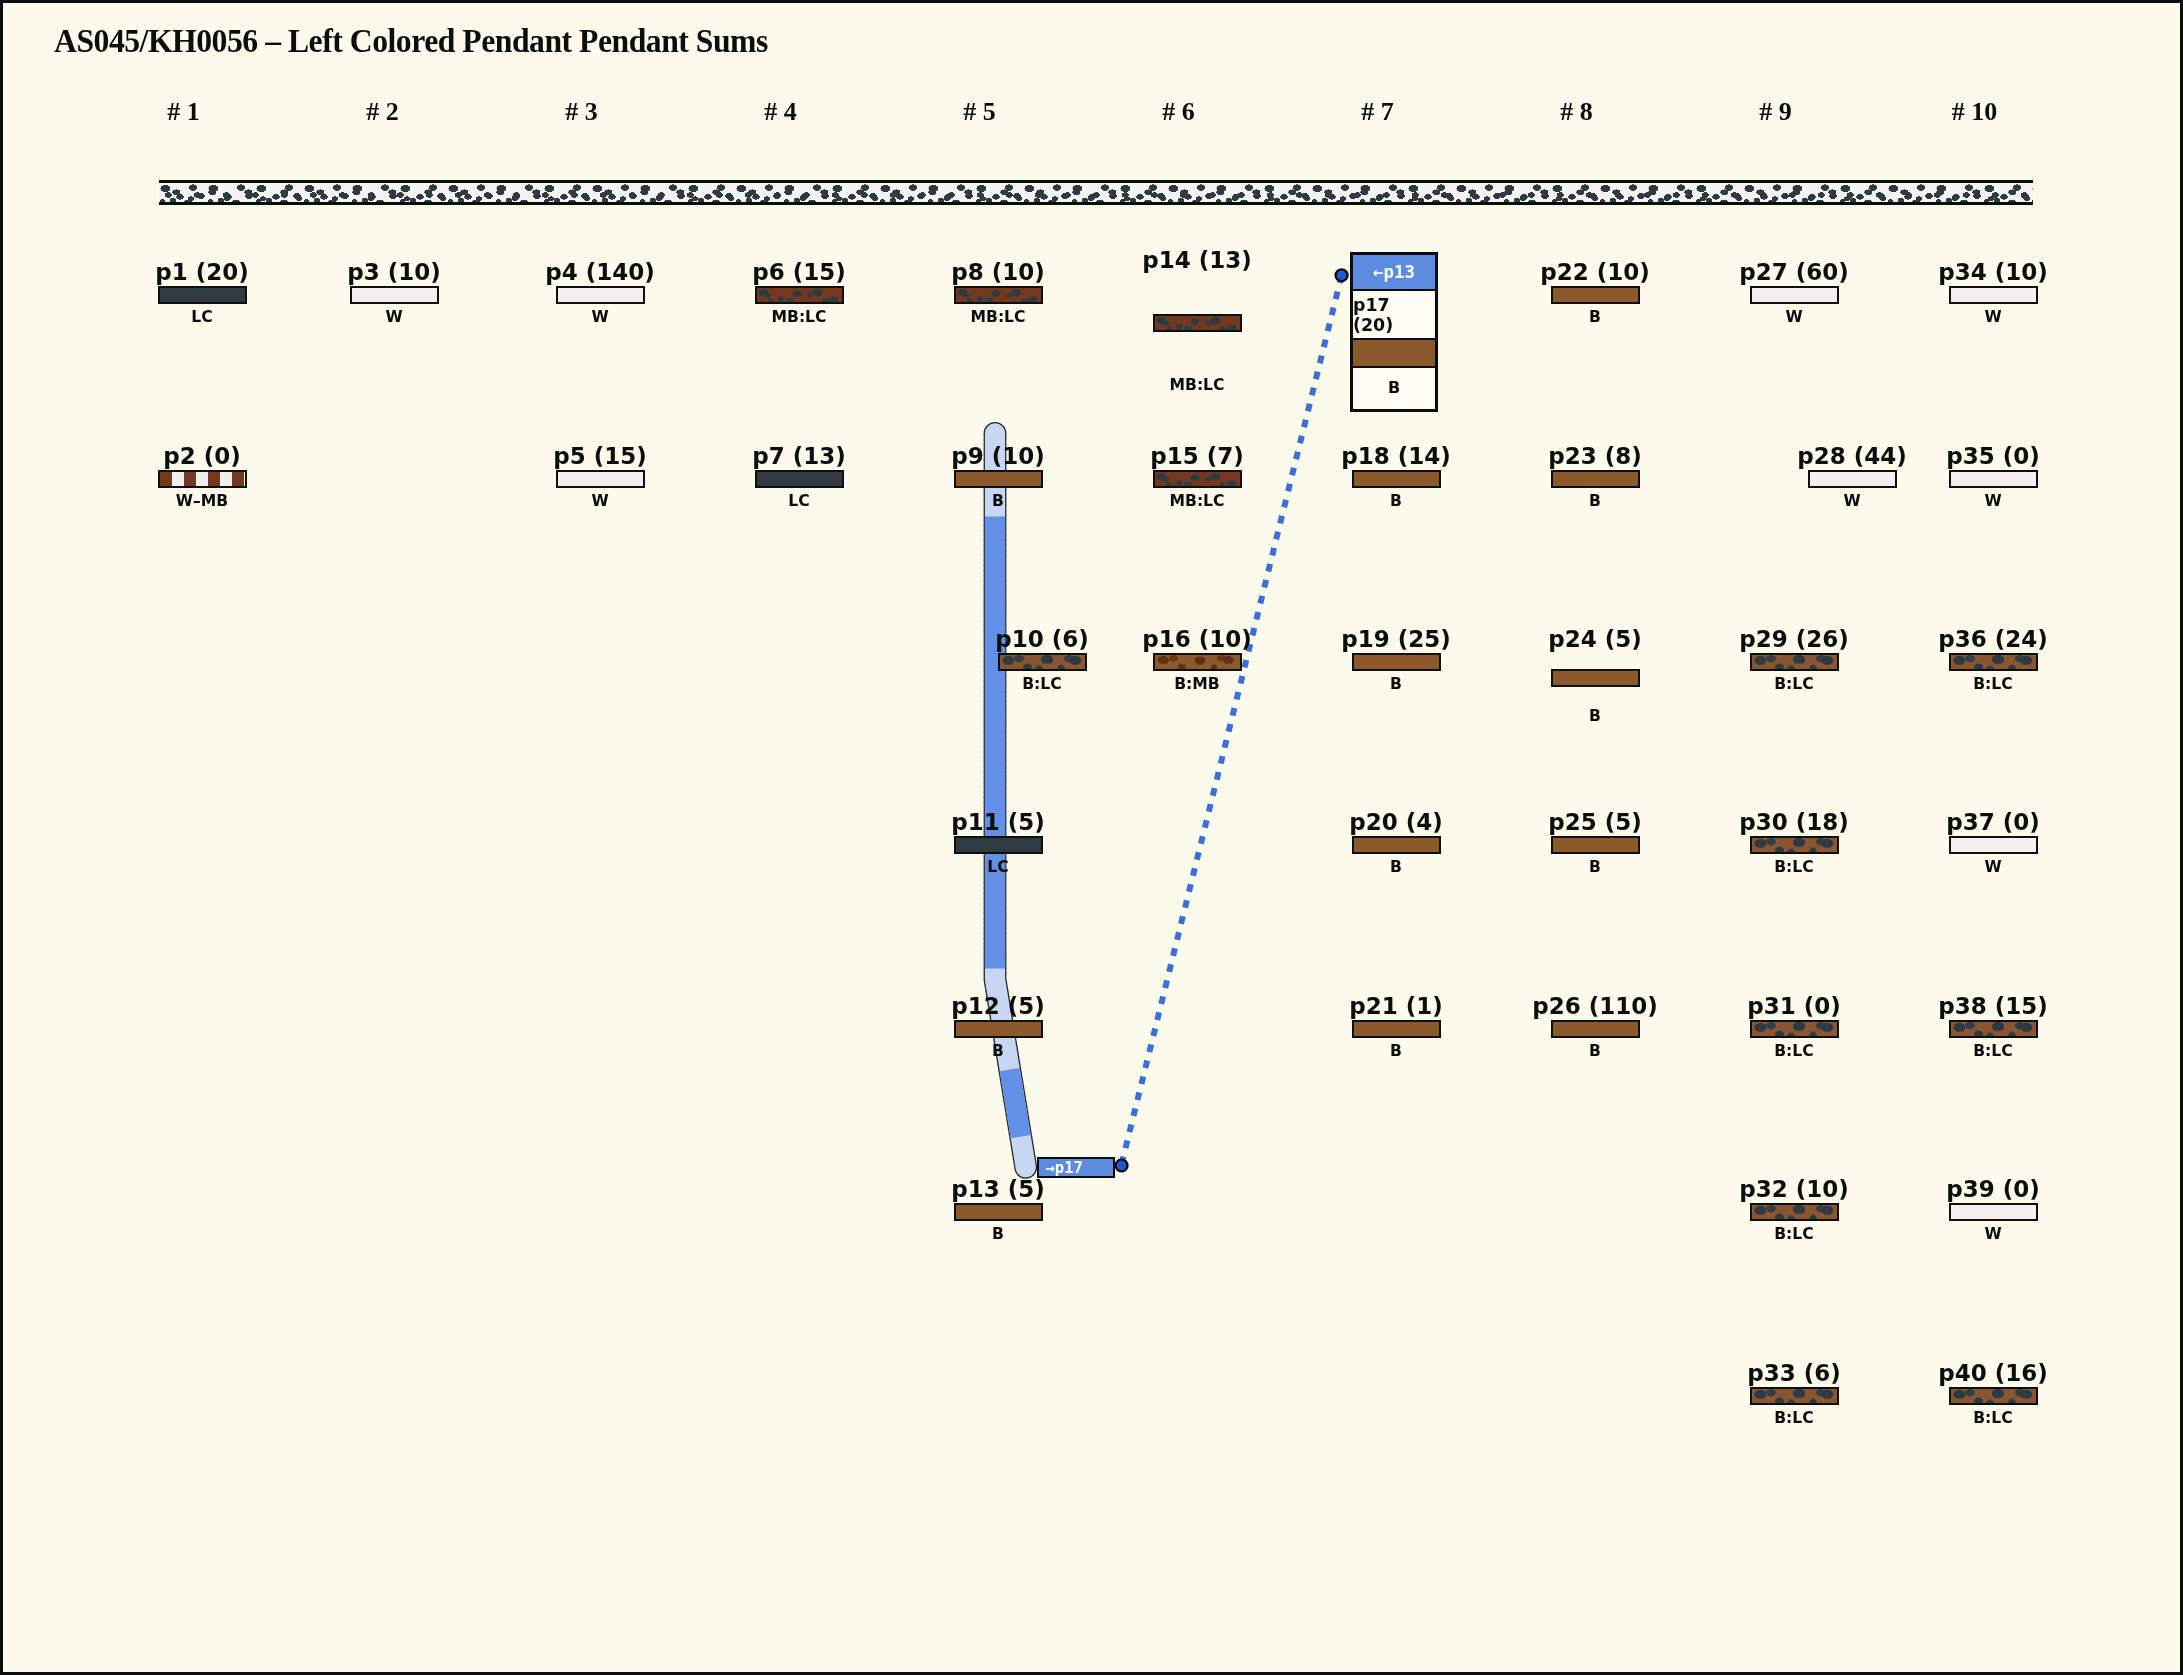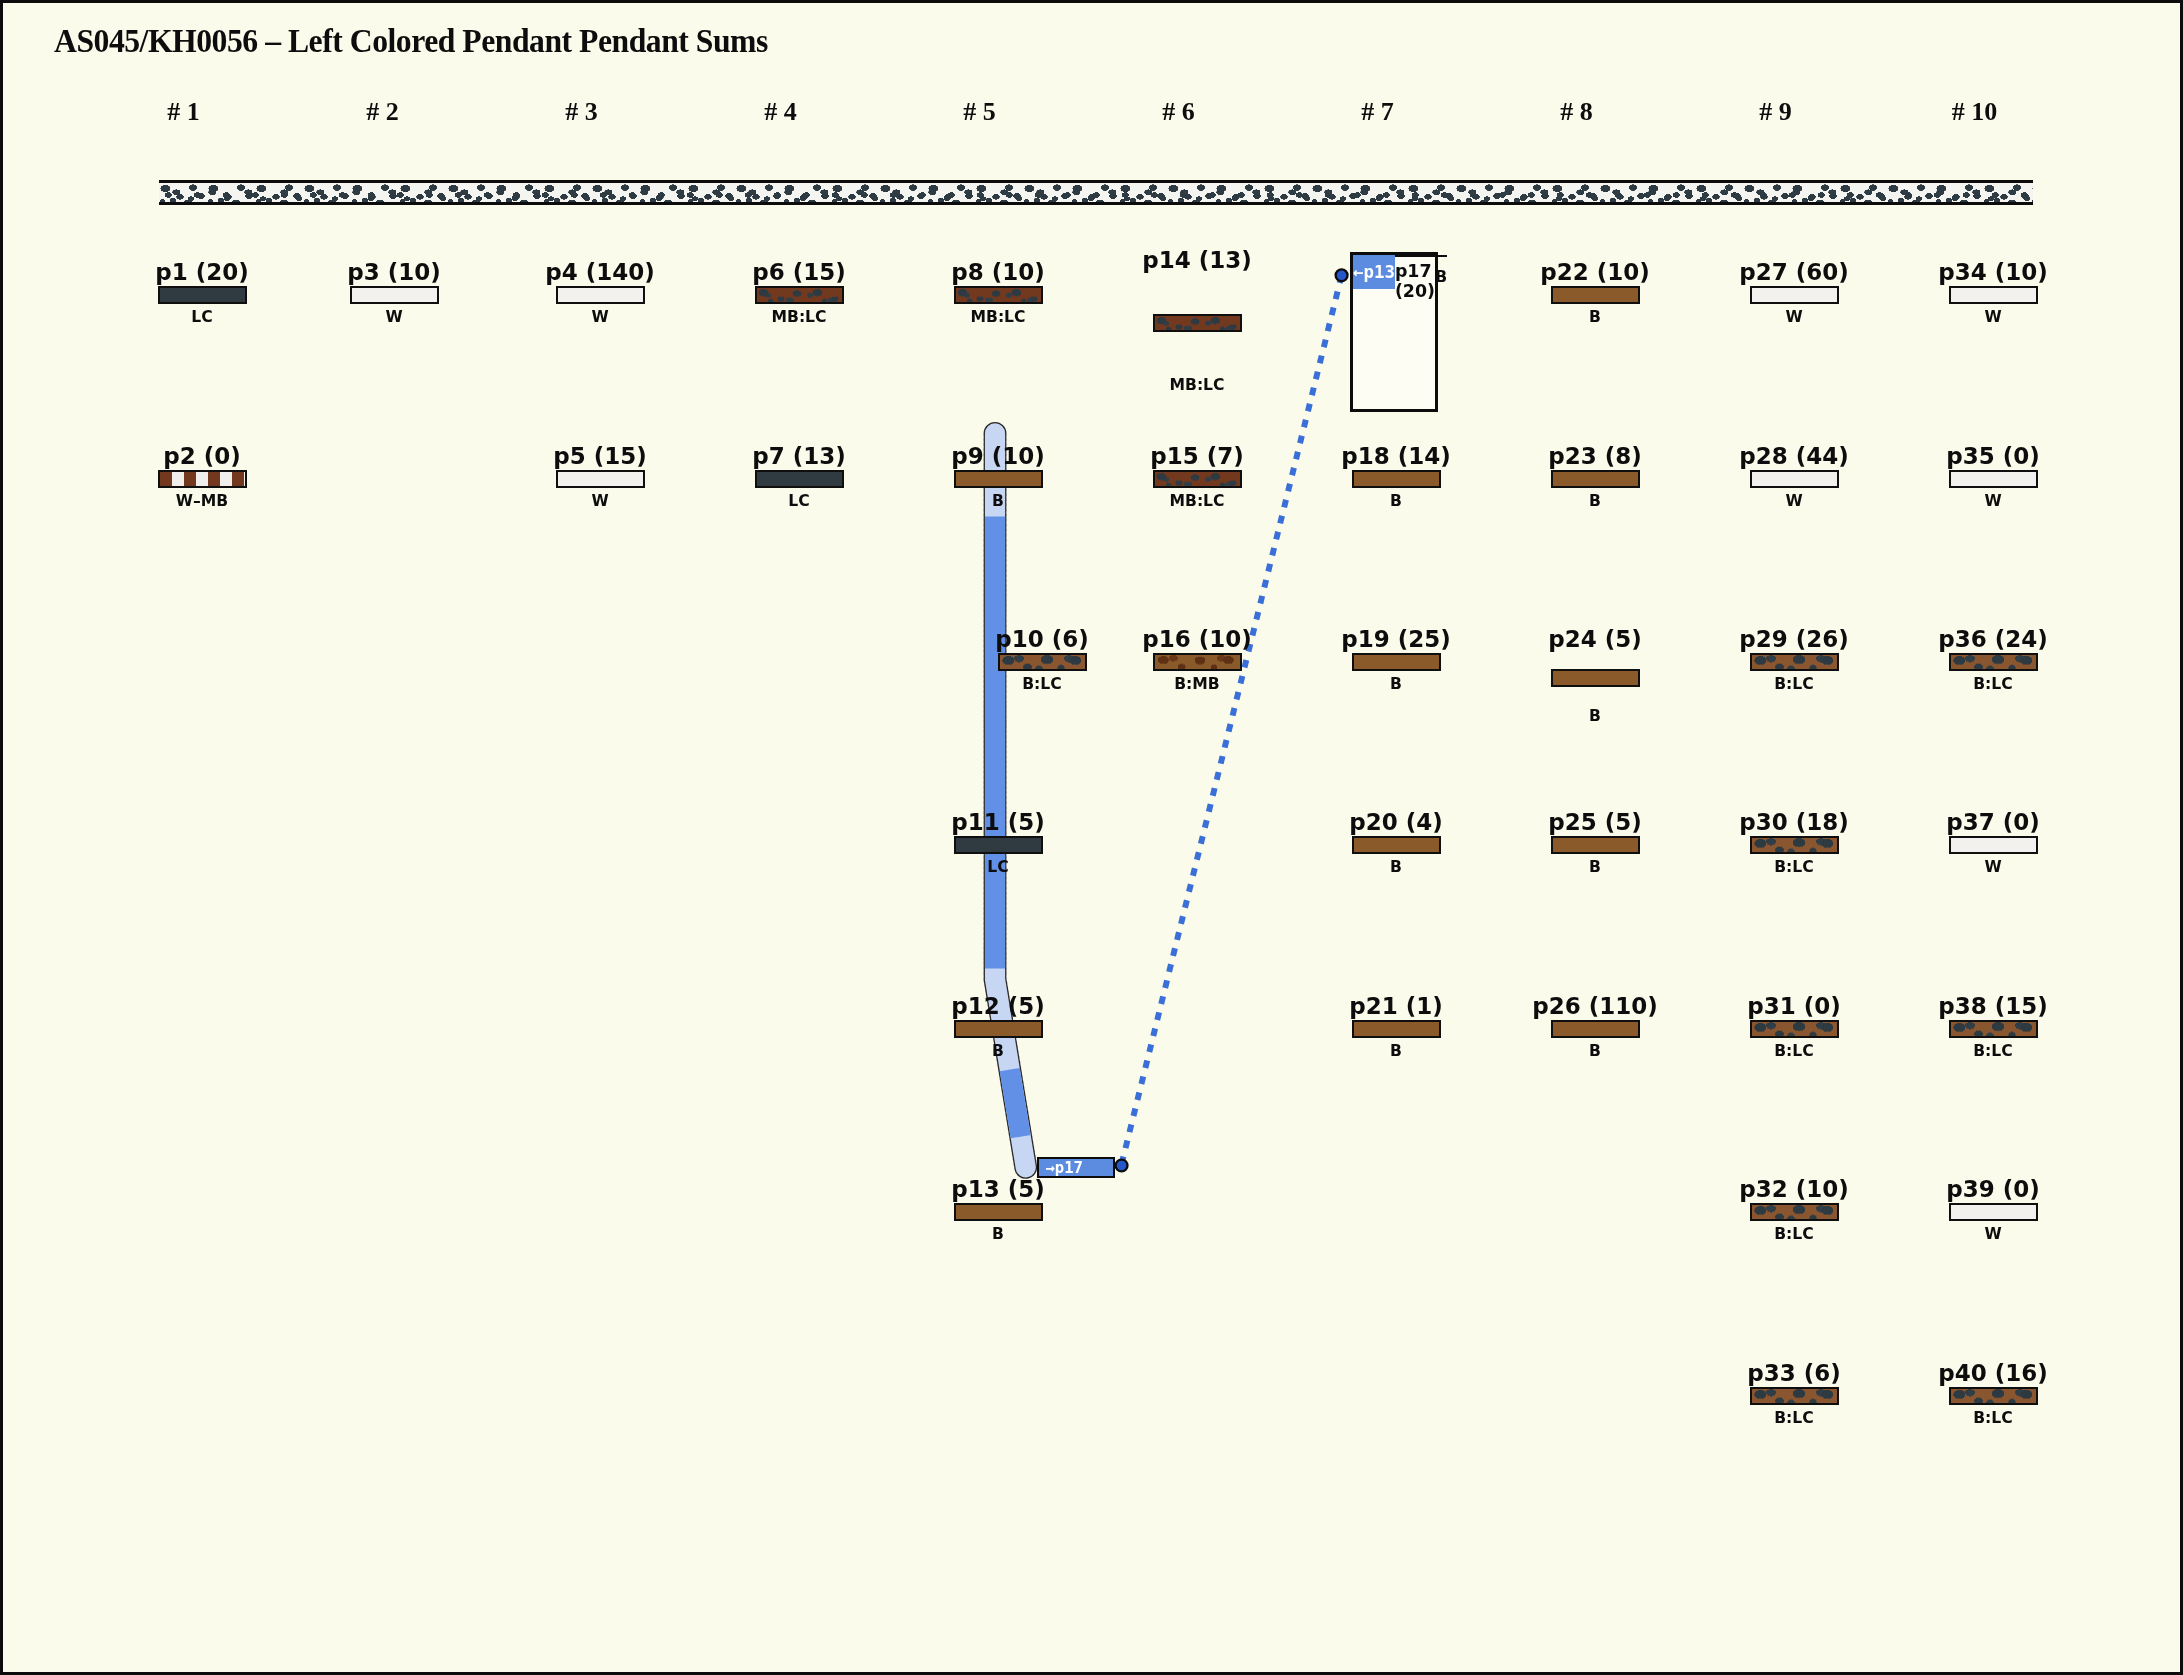--- a/index.html
+++ b/index.html
@@ -80,21 +80,21 @@
       radial-gradient(4.1px 3.2px at 26.6px 12px,#5e3014 97%,transparent),
       radial-gradient(5.5px 4.1px at 45px 5.5px,#5e3014 97%,transparent),
       radial-gradient(3.2px 2.8px at 59px 12.4px,#5e3014 97%,transparent),
       radial-gradient(4.6px 3.2px at 18.3px 3.2px,#693619 97%,transparent);
     background-size:65px 18.3px,65px 18.3px,65px 18.3px,65px 18.3px,48px 18.3px;
   }
   
   .pbox{
     position:absolute;left:1347px;top:249px;width:88px;height:160px;
     border:3.2px solid #0c0c0c;box-sizing:border-box;background:#fdfdf4;
-    display:flex;flex-direction:row;z-index:3;cursor:pointer;
+    display:flex;flex-direction:column;z-index:3;cursor:pointer;
   }
   .pbox .band{box-sizing:border-box;display:flex;align-items:center;justify-content:center;}
   .pbox .band-back{height:34px;background:#5b8ce0;color:#fff;
     font-family:"DejaVu Sans Mono",monospace;font-weight:bold;font-size:17.4px;}
   .pbox .band-title{height:49px;border-top:2.8px solid #0c0c0c;font-size:17.4px;font-weight:bold;}
   .pbox .band-bar{height:28px;border-top:2.8px solid #0c0c0c;}
   .pbox .band-code{flex:1;border-top:2.8px solid #0c0c0c;font-size:16px;font-weight:bold;
     align-items:flex-start;padding-top:10px;}
   
   .jump{
@@ -259,21 +259,21 @@
       <div class="item" style="left: 1523px; top: 990px;">
       <div class="label">p26 (110)</div>
       <div class="bar fill-b"></div>
       <div class="code">B</div>
     </div>
       <div class="item" style="left: 1722px; top: 256px;">
       <div class="label">p27 (60)</div>
       <div class="bar fill-w"></div>
       <div class="code">W</div>
     </div>
-      <div class="item" style="left: 1722px; top: 440px;">
+      <div class="item" style="left: 1780px; top: 440px;">
       <div class="label">p28 (44)</div>
       <div class="bar fill-w"></div>
       <div class="code">W</div>
     </div>
       <div class="item" style="left: 1722px; top: 623px;">
       <div class="label">p29 (26)</div>
       <div class="bar tex-blc"></div>
       <div class="code">B:LC</div>
     </div>
       <div class="item" style="left: 1722px; top: 806px;">

